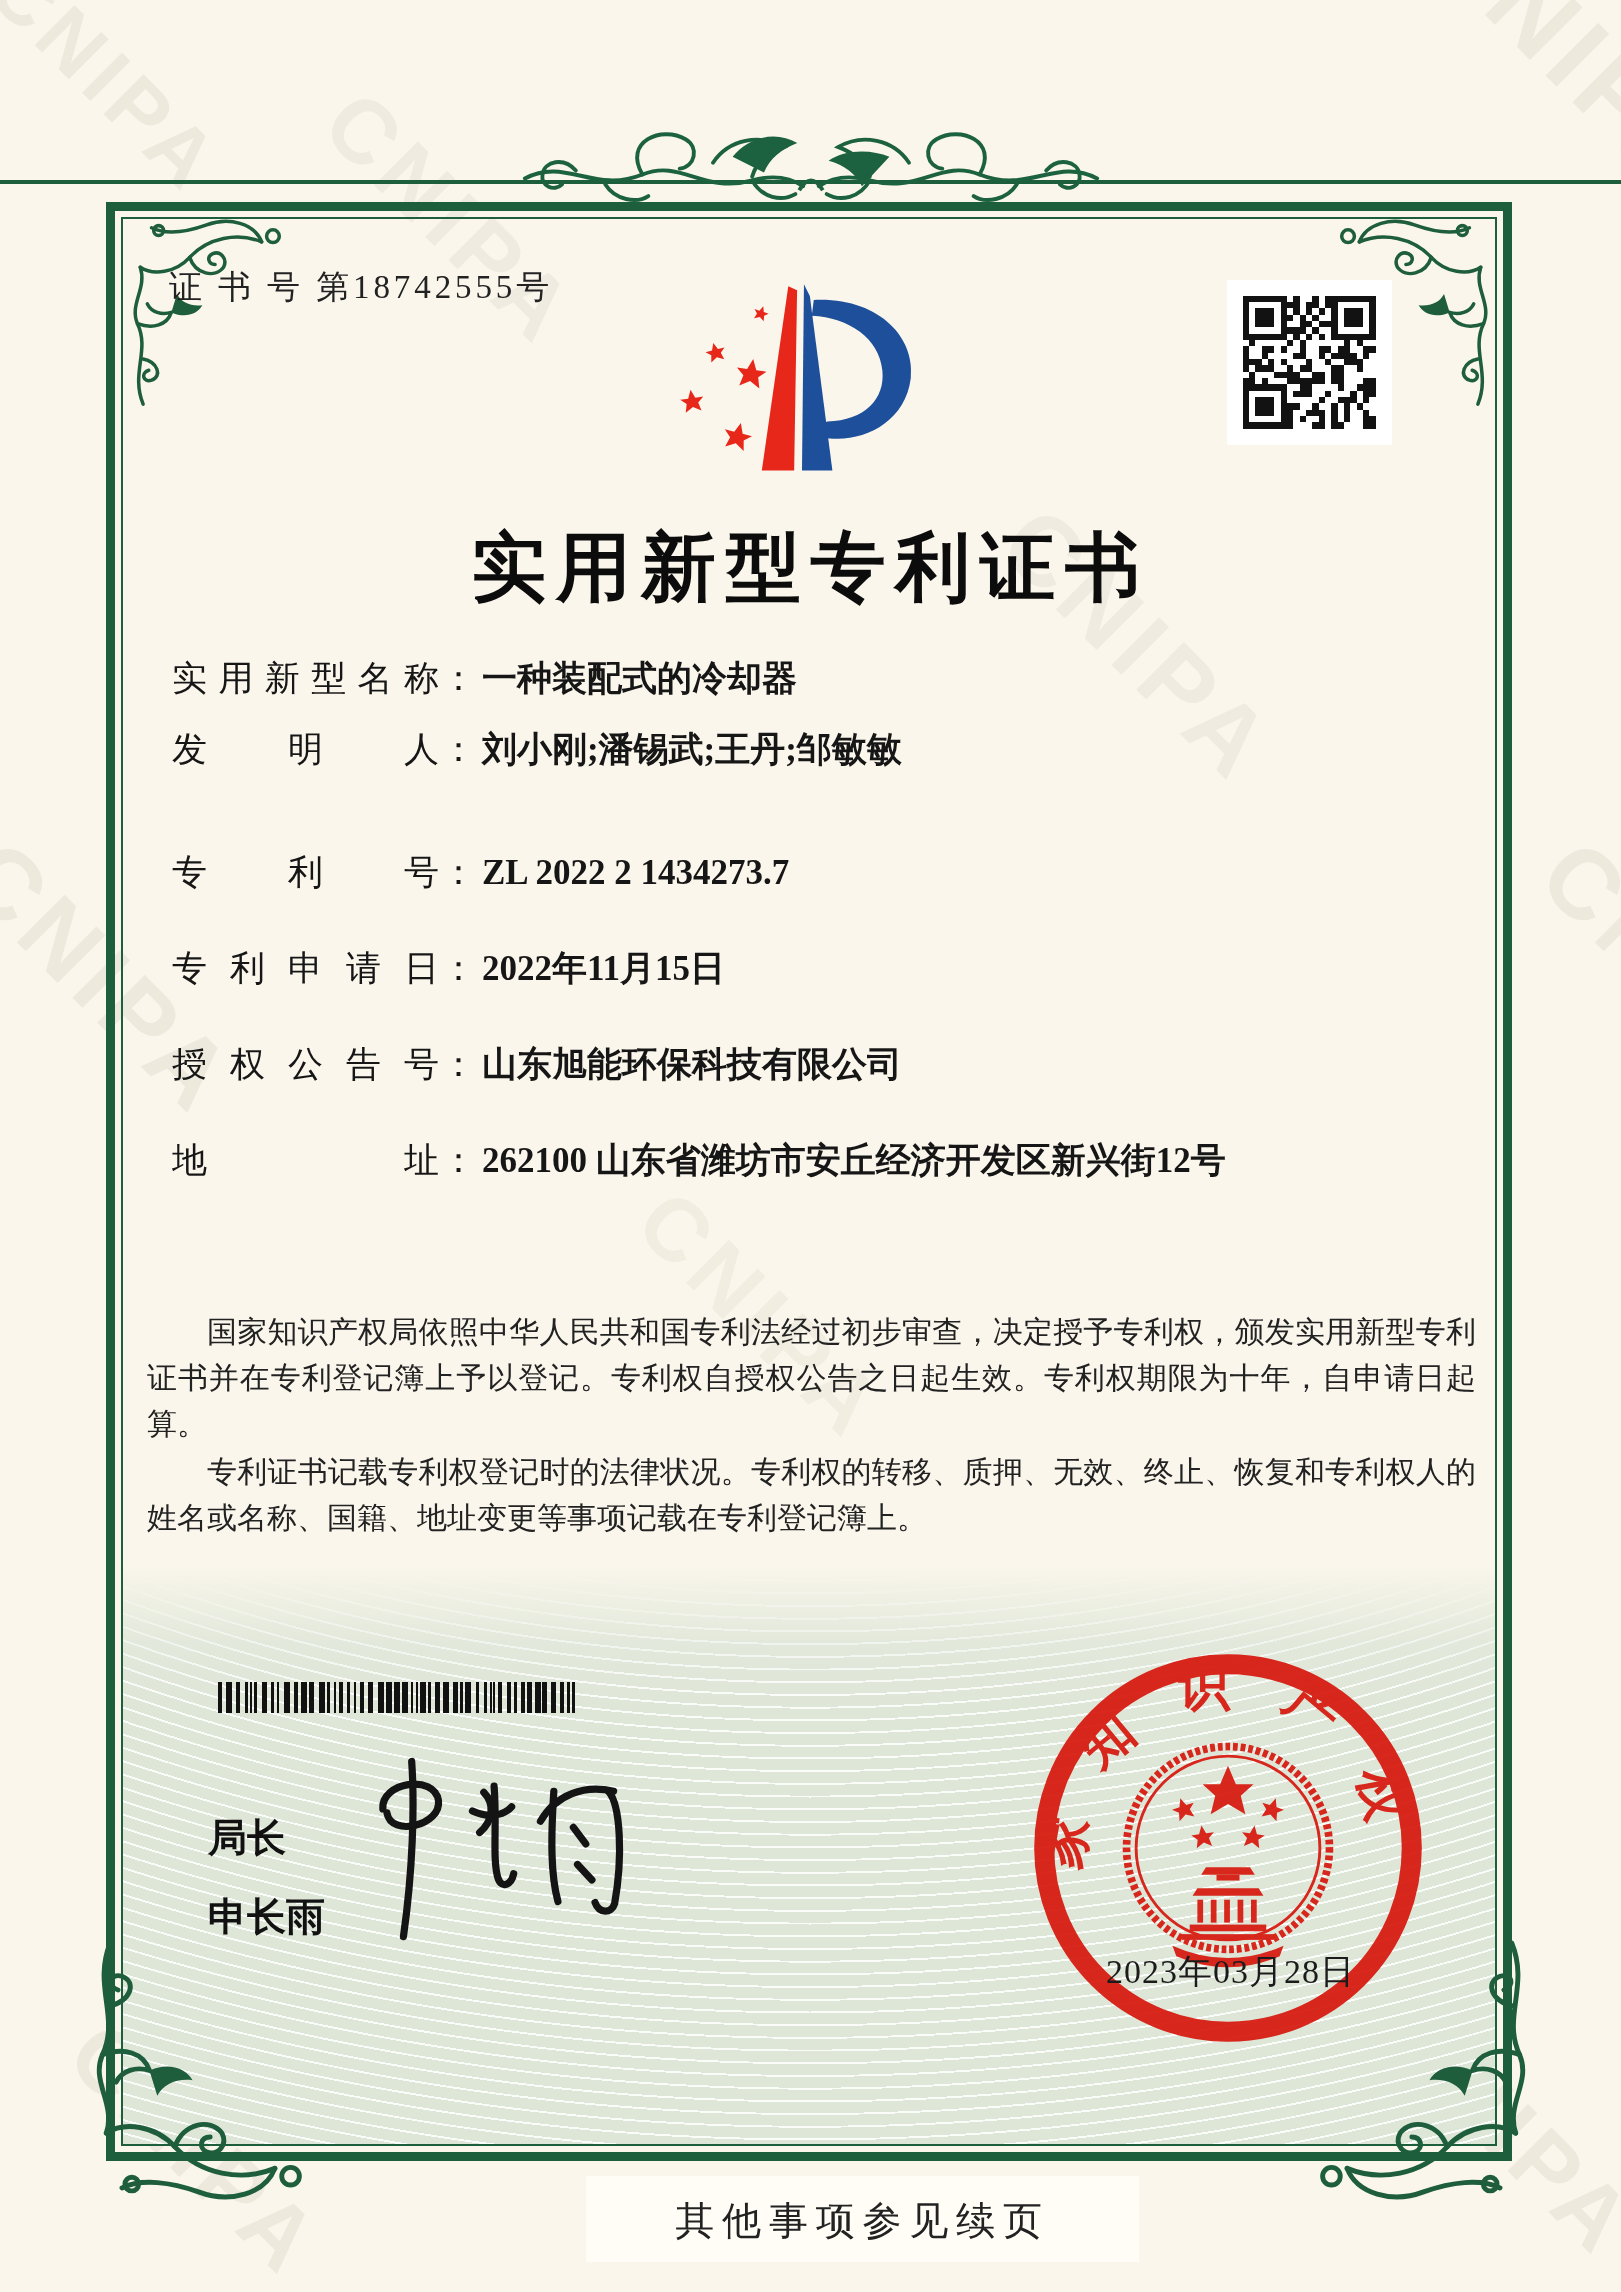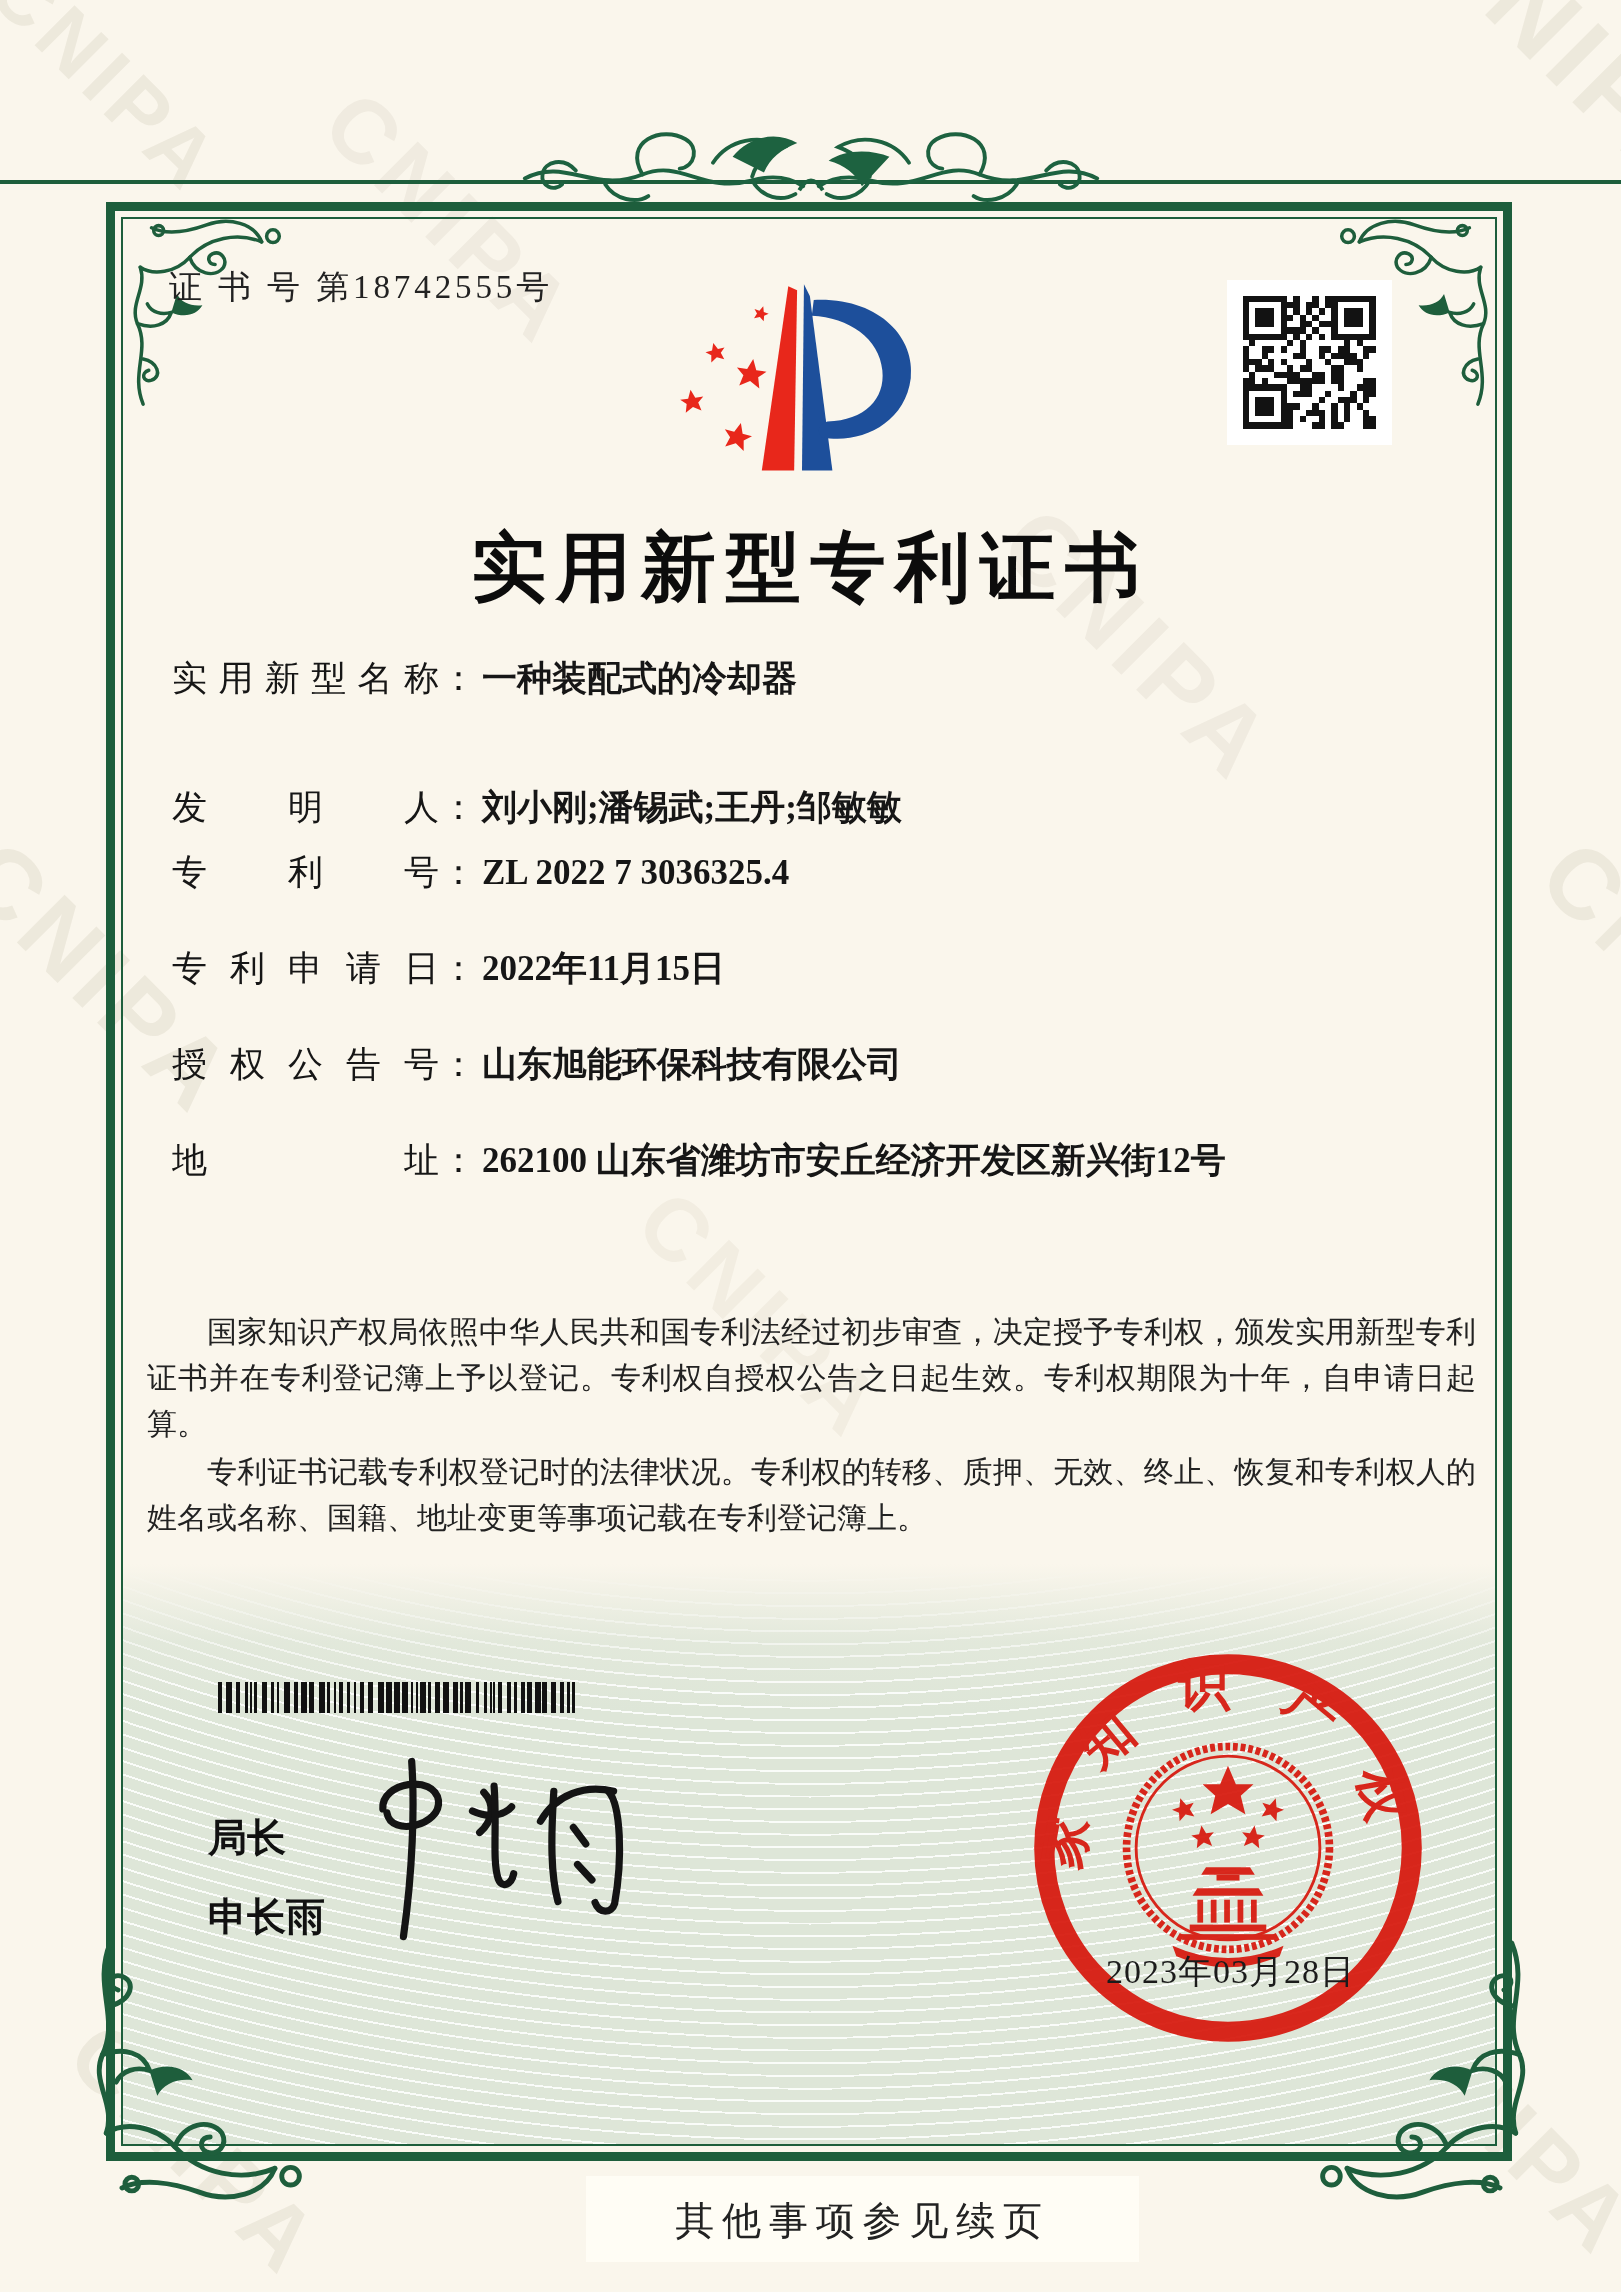--- a/index.html
+++ b/index.html
@@ -415,25 +415,25 @@
         <b style="grid-area:21/20"></b>
         <b style="grid-area:21/21"></b>
       </div>
   </div>
 
   <div class="page-title">实用新型专利证书</div>
 
   <div class="frow" style="top:655px">
     <span class="flabel">实用新型名称</span><span class="fsep">：</span><span class="fvalue">一种装配式的冷却器</span>
   </div>
-  <div class="frow" style="top:784px">
+  <div class="frow" style="top:726px">
     <span class="flabel">发明人</span><span class="fsep">：</span><span class="fvalue">刘小刚;潘锡武;王丹;邹敏敏</span>
   </div>
   <div class="frow" style="top:849px">
-    <span class="flabel">专利号</span><span class="fsep">：</span><span class="fvalue">ZL 2022 7 3036325.4</span>
+    <span class="flabel">专利号</span><span class="fsep">：</span><span class="fvalue">ZL 2022 2 1434273.7</span>
   </div>
   <div class="frow" style="top:945px">
     <span class="flabel">专利申请日</span><span class="fsep">：</span><span class="fvalue">2022年11月15日</span>
   </div>
   <div class="frow" style="top:1041px">
     <span class="flabel">授权公告号</span><span class="fsep">：</span><span class="fvalue">山东旭能环保科技有限公司</span>
   </div>
   <div class="frow" style="top:1137px">
     <span class="flabel">地址</span><span class="fsep">：</span><span class="fvalue">262100 山东省潍坊市安丘经济开发区新兴街12号</span>
   </div>

